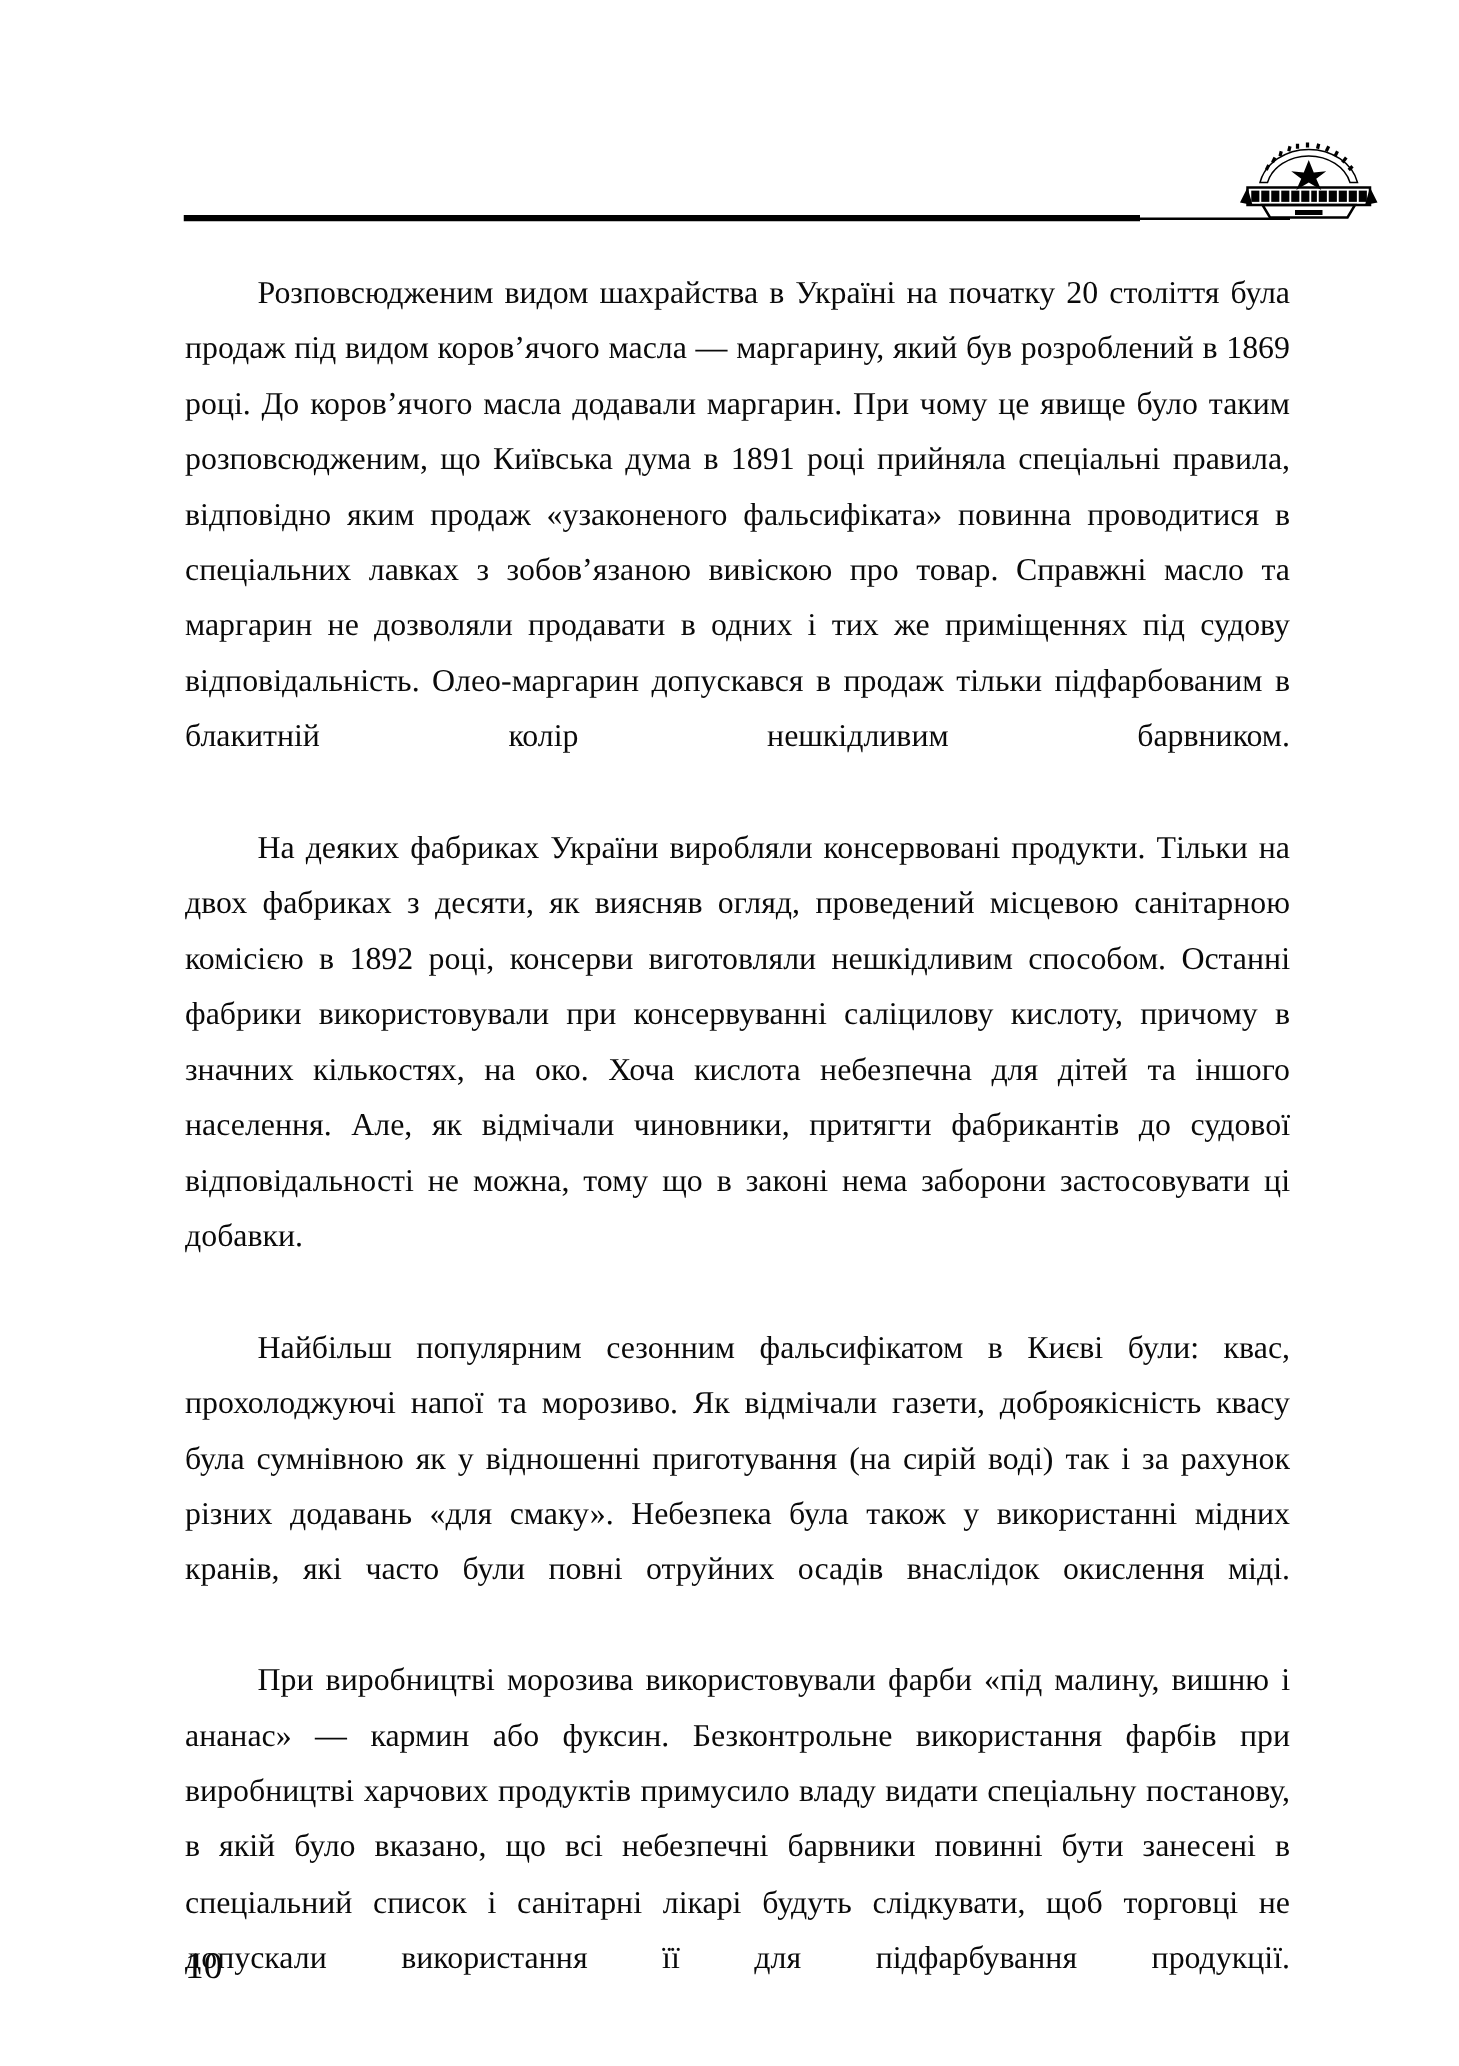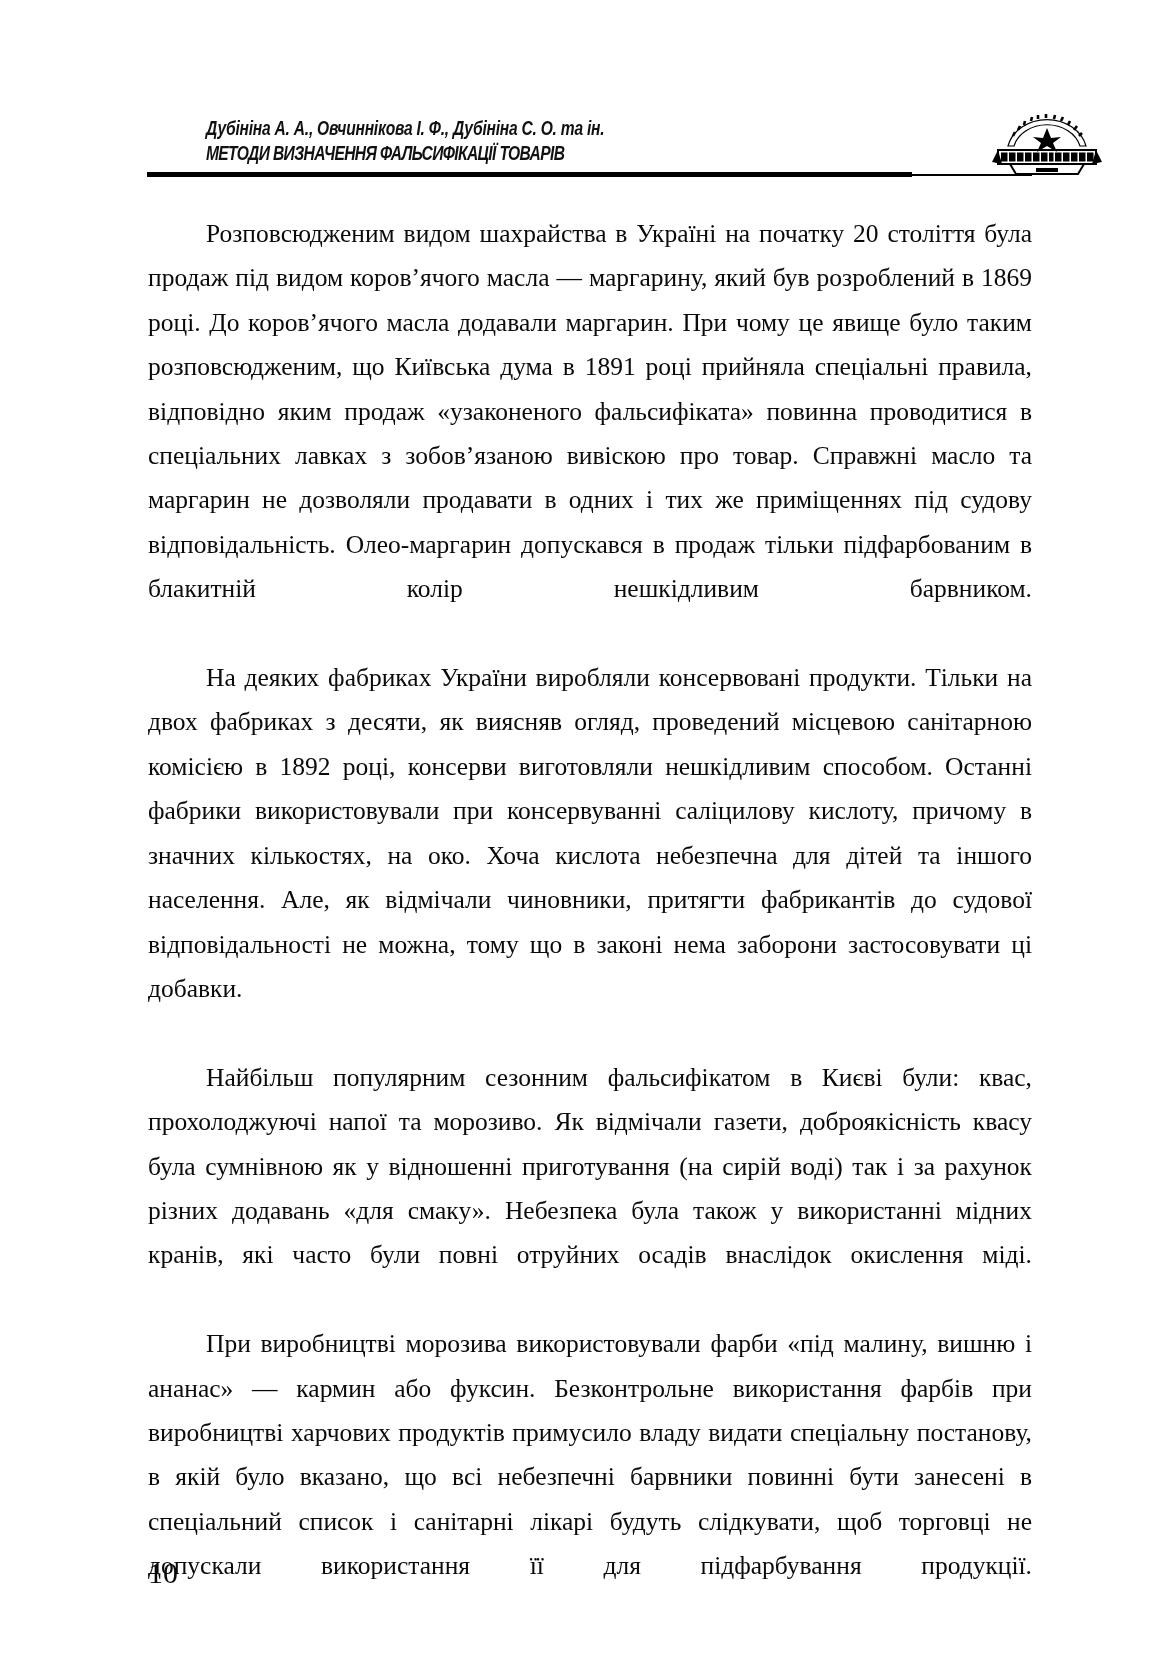--- a/index.html
+++ b/index.html
@@ -128,24 +128,20 @@
     color: #0a0a0a;
   }
 </style>
 </head>
 <body>
 
 <div class="page">
 
   <div class="running-head">
 
-    <div class="rh-text-block">
-      <div class="rh-authors">Дубініна А. А., Овчиннікова І. Ф., Дубініна С. О. та ін.</div>
-      <div class="rh-title">МЕТОДИ ВИЗНАЧЕННЯ ФАЛЬСИФІКАЦІЇ ТОВАРІВ</div>
-    </div>
 
     <div class="rule-thick"></div>
     <div class="rule-thin"></div>
 
     <div class="logo">
       <svg viewBox="0 0 118 72" width="118" height="72" aria-hidden="true">
 
         <g fill="#000000">
           <path d="M20 40 A 40 34 0 0 1 98 40 L 92 40 A 34 28 0 0 0 26 40 Z" fill="none" stroke="#000" stroke-width="1.2"></path>
           <g stroke="#000" stroke-width="2.6" stroke-linecap="butt">

